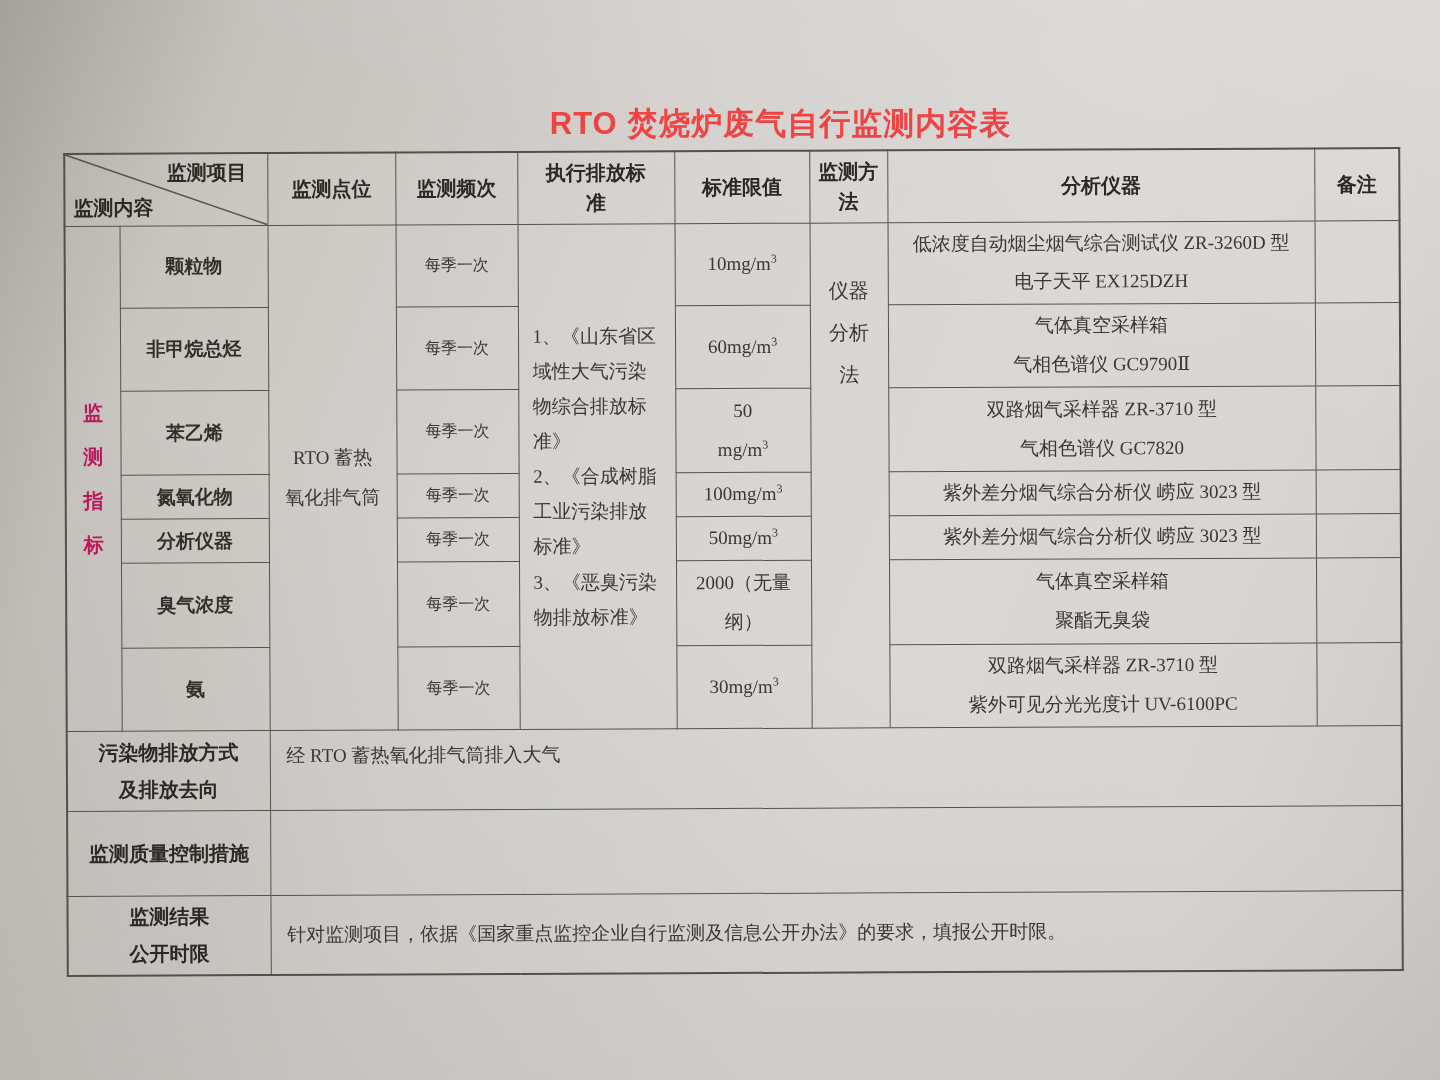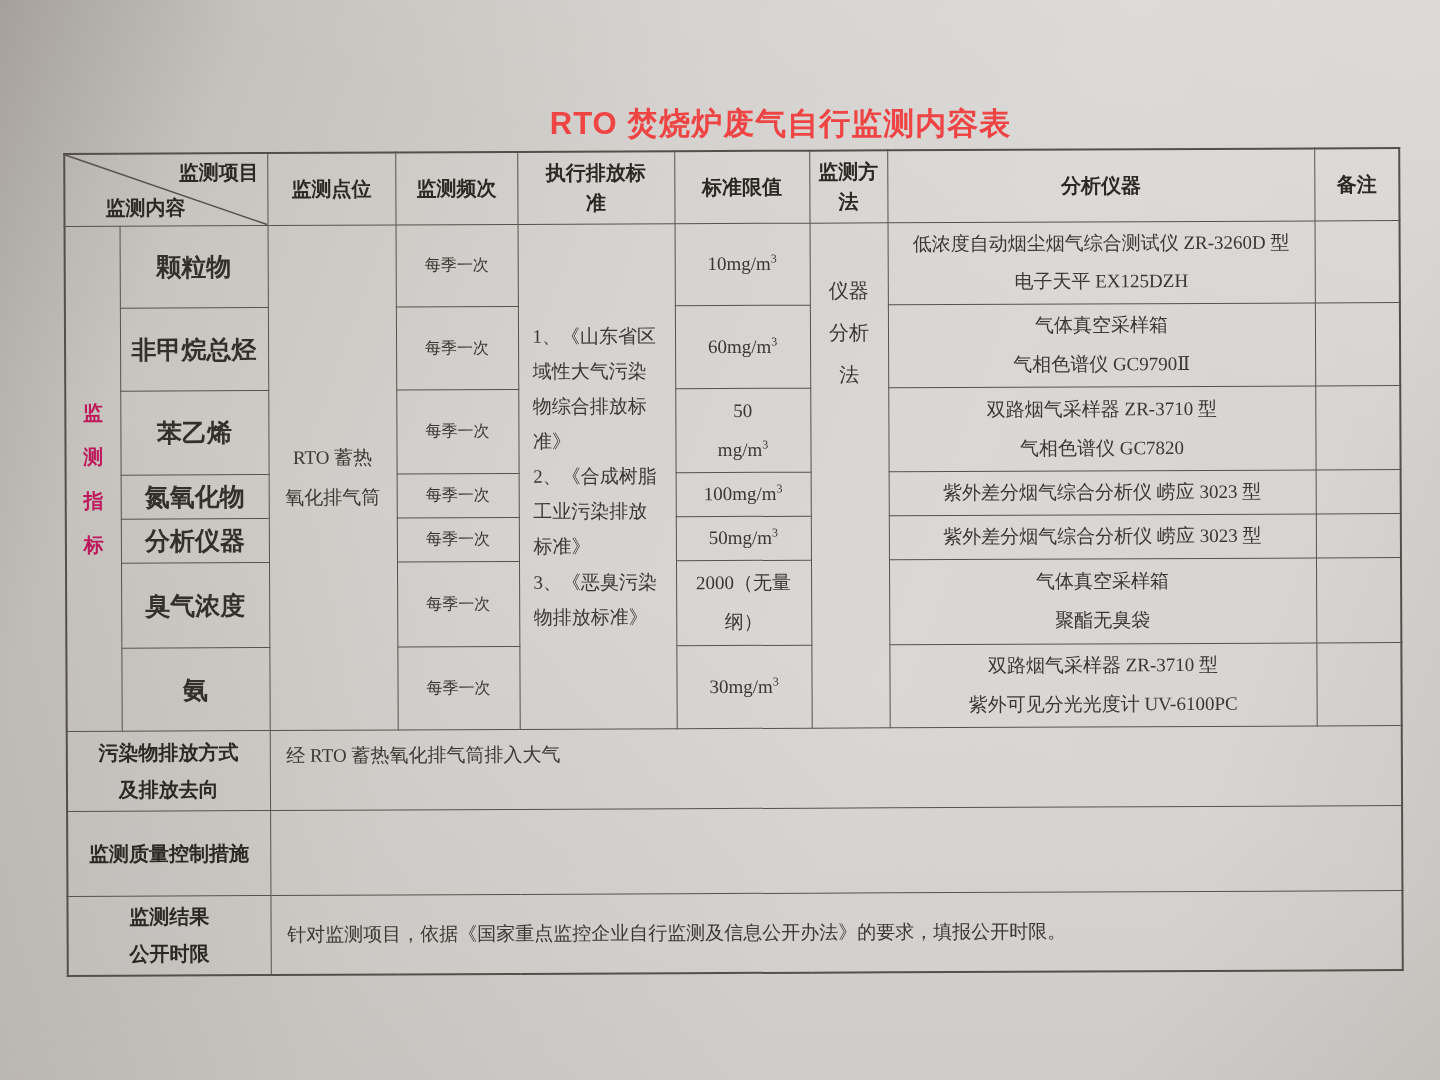--- a/index.html
+++ b/index.html
@@ -30,27 +30,27 @@
      font-size:19px;color:#3b3733;padding:2px 4px;box-sizing:border-box;overflow:hidden;}
   
   tr.hdr{height:72px;}
   tr.hdr td{font-family:"Liberation Sans","DejaVu Sans",sans-serif;font-weight:bold;font-size:20px;color:#2c2823;}
   .hdr-inner{margin:0 auto;line-height:1.5;}
   .hdr-std{max-width:102px;}
   .hdr-mth{max-width:62px;}
   
   .corner{position:relative;padding:0;}
   .corner svg{position:absolute;inset:0;width:100%;height:100%;}
-  .corner .tr-label{position:absolute;top:5px;right:8px;}
-  .corner .bl-label{position:absolute;bottom:4px;left:8px;margin-left:32px;}
+  .corner .tr-label{position:absolute;top:5px;right:20px;}
+  .corner .bl-label{position:absolute;bottom:4px;left:8px;}
   
   .group-cell{padding:0;}
   .vert{width:24px;margin:0 auto;line-height:2.2;word-break:break-all;
         font-family:"Liberation Sans","DejaVu Sans",sans-serif;font-weight:bold;font-size:20px;color:#be185d;}
-  .ind{font-family:Liberation Serif, serif;font-weight:600;font-size:25px;color:#332f2a;}
+  .ind{font-family:Liberation Serif, serif;font-weight:600;font-size:19px;color:#332f2a;}
   .site-inner{max-width:97px;margin:0 auto;line-height:2.1;}
   .freq{font-size:16px;}
   .stds{text-align:left;}
   .stds-inner{max-width:128px;margin:0 auto;line-height:1.85;text-align:left;}
   .lim div{line-height:2.05;}
   sup{font-size:12px;line-height:0;vertical-align:super;}
   .method{vertical-align:top;padding-top:46px;}
   .method-inner{max-width:46px;margin:0 auto;line-height:2.1;word-break:break-all;font-size:20px;}
   .inst div{line-height:2.05;}
   

